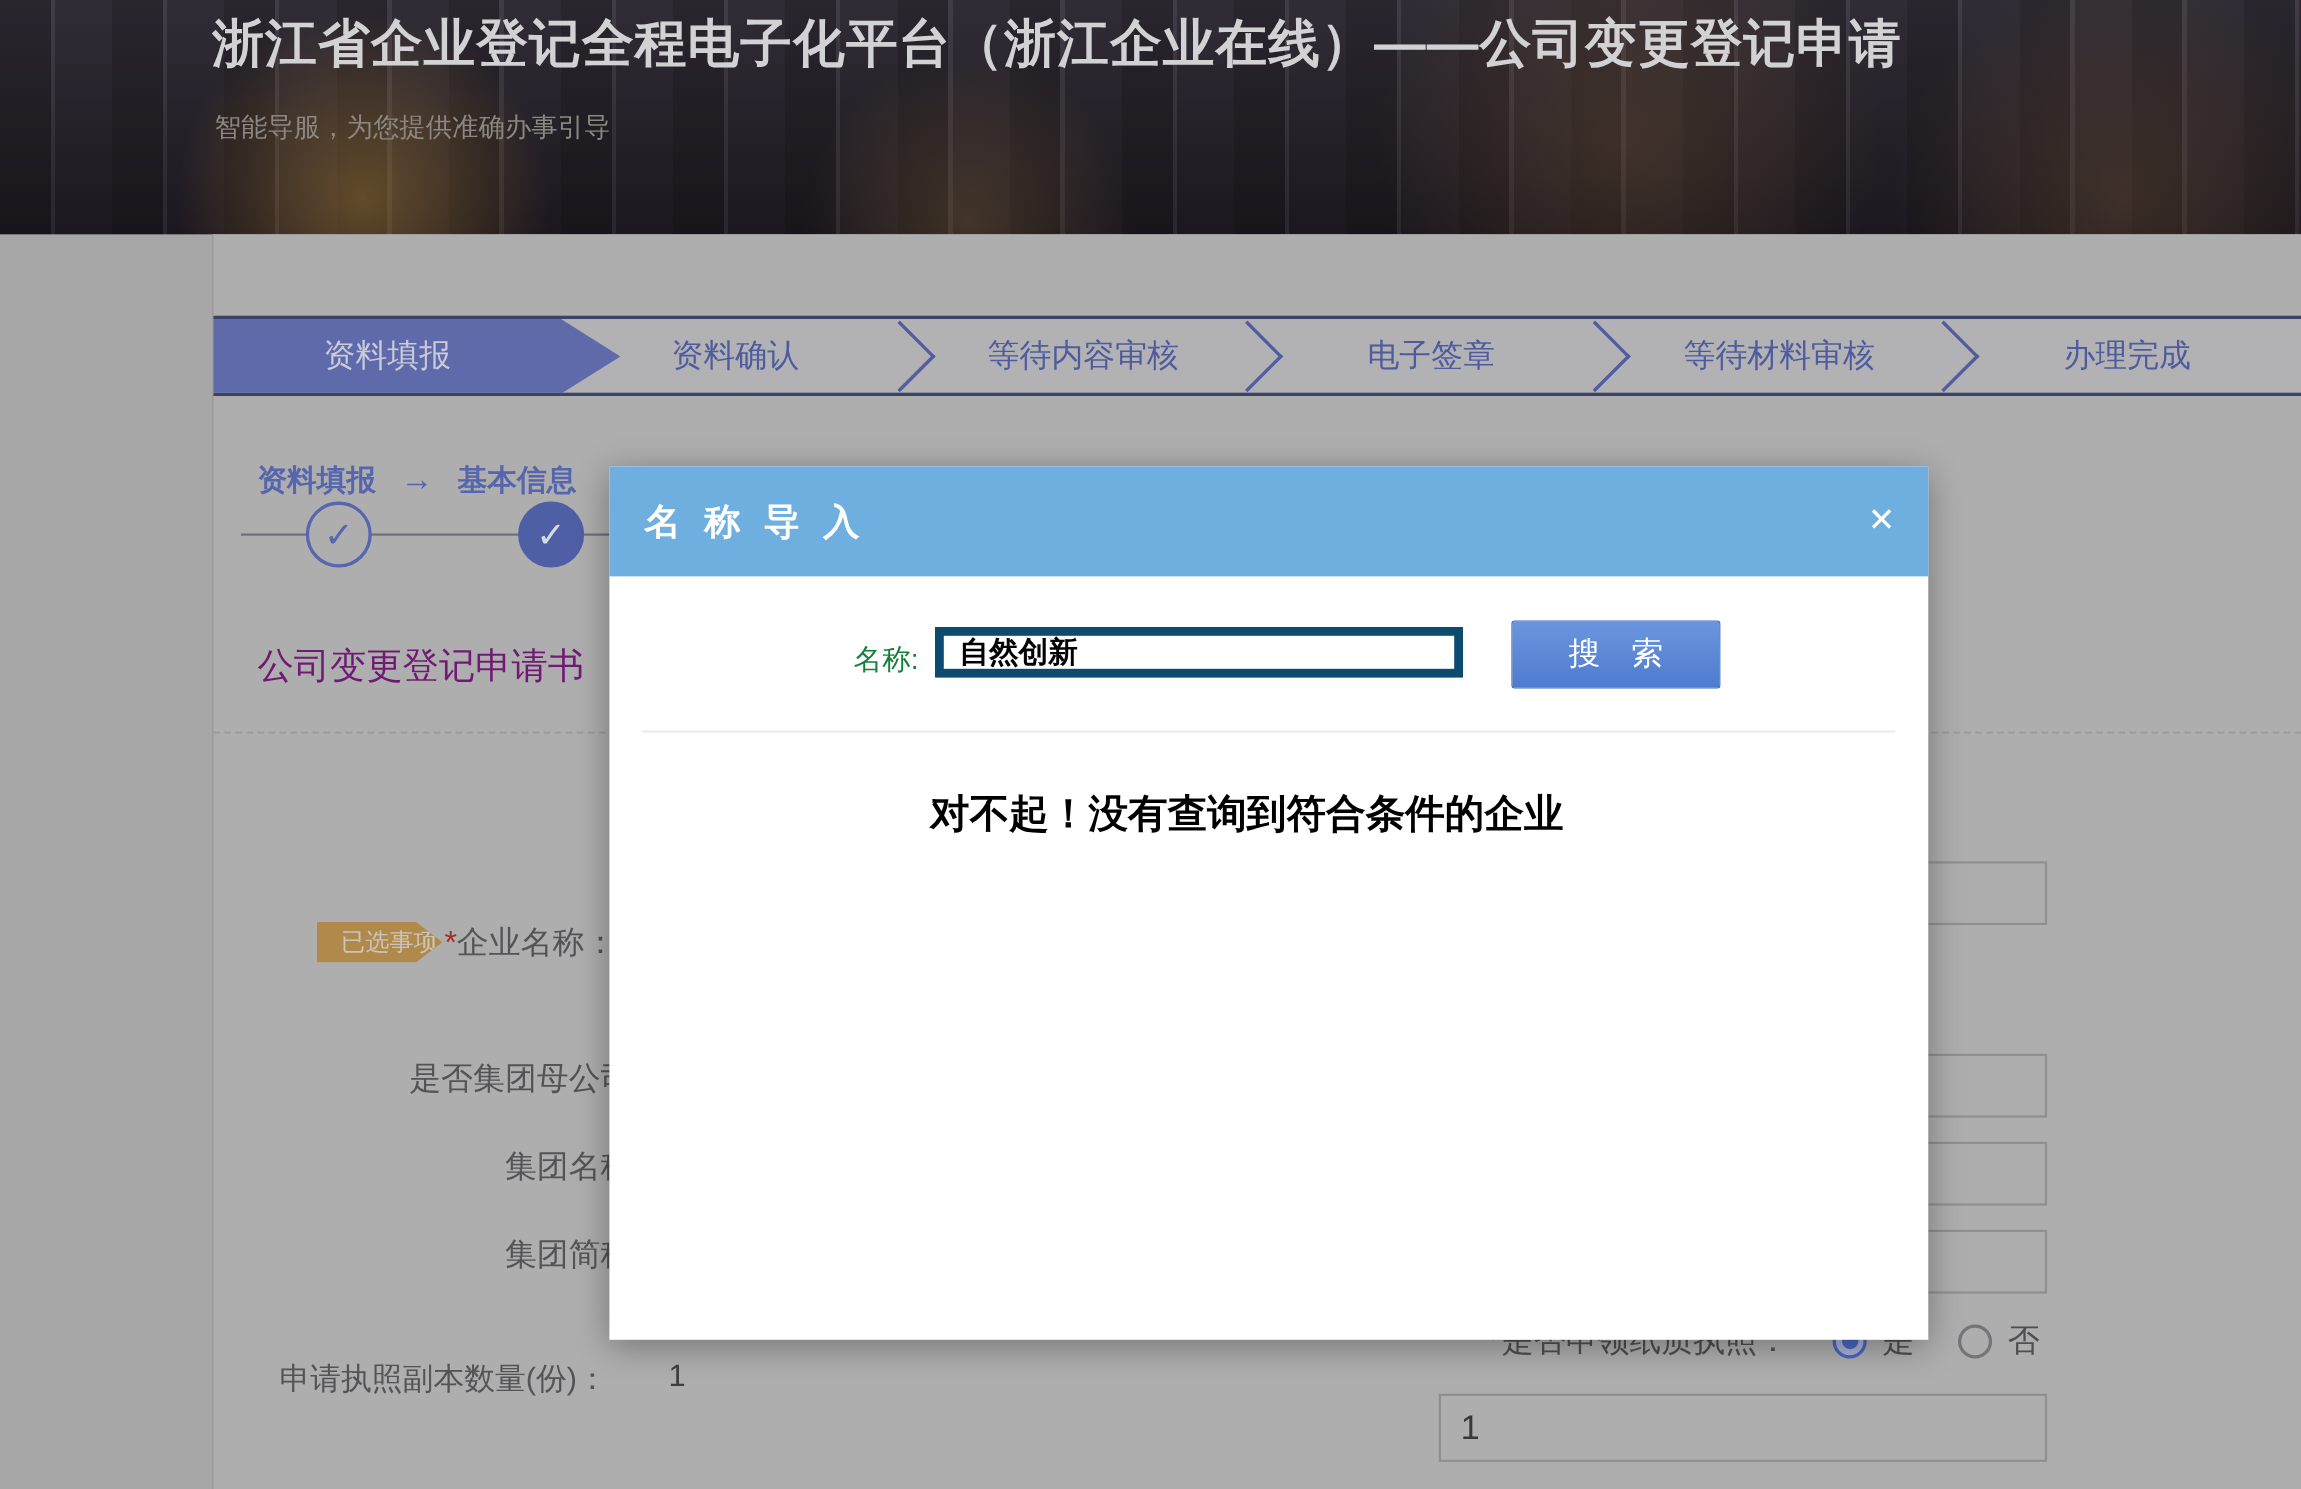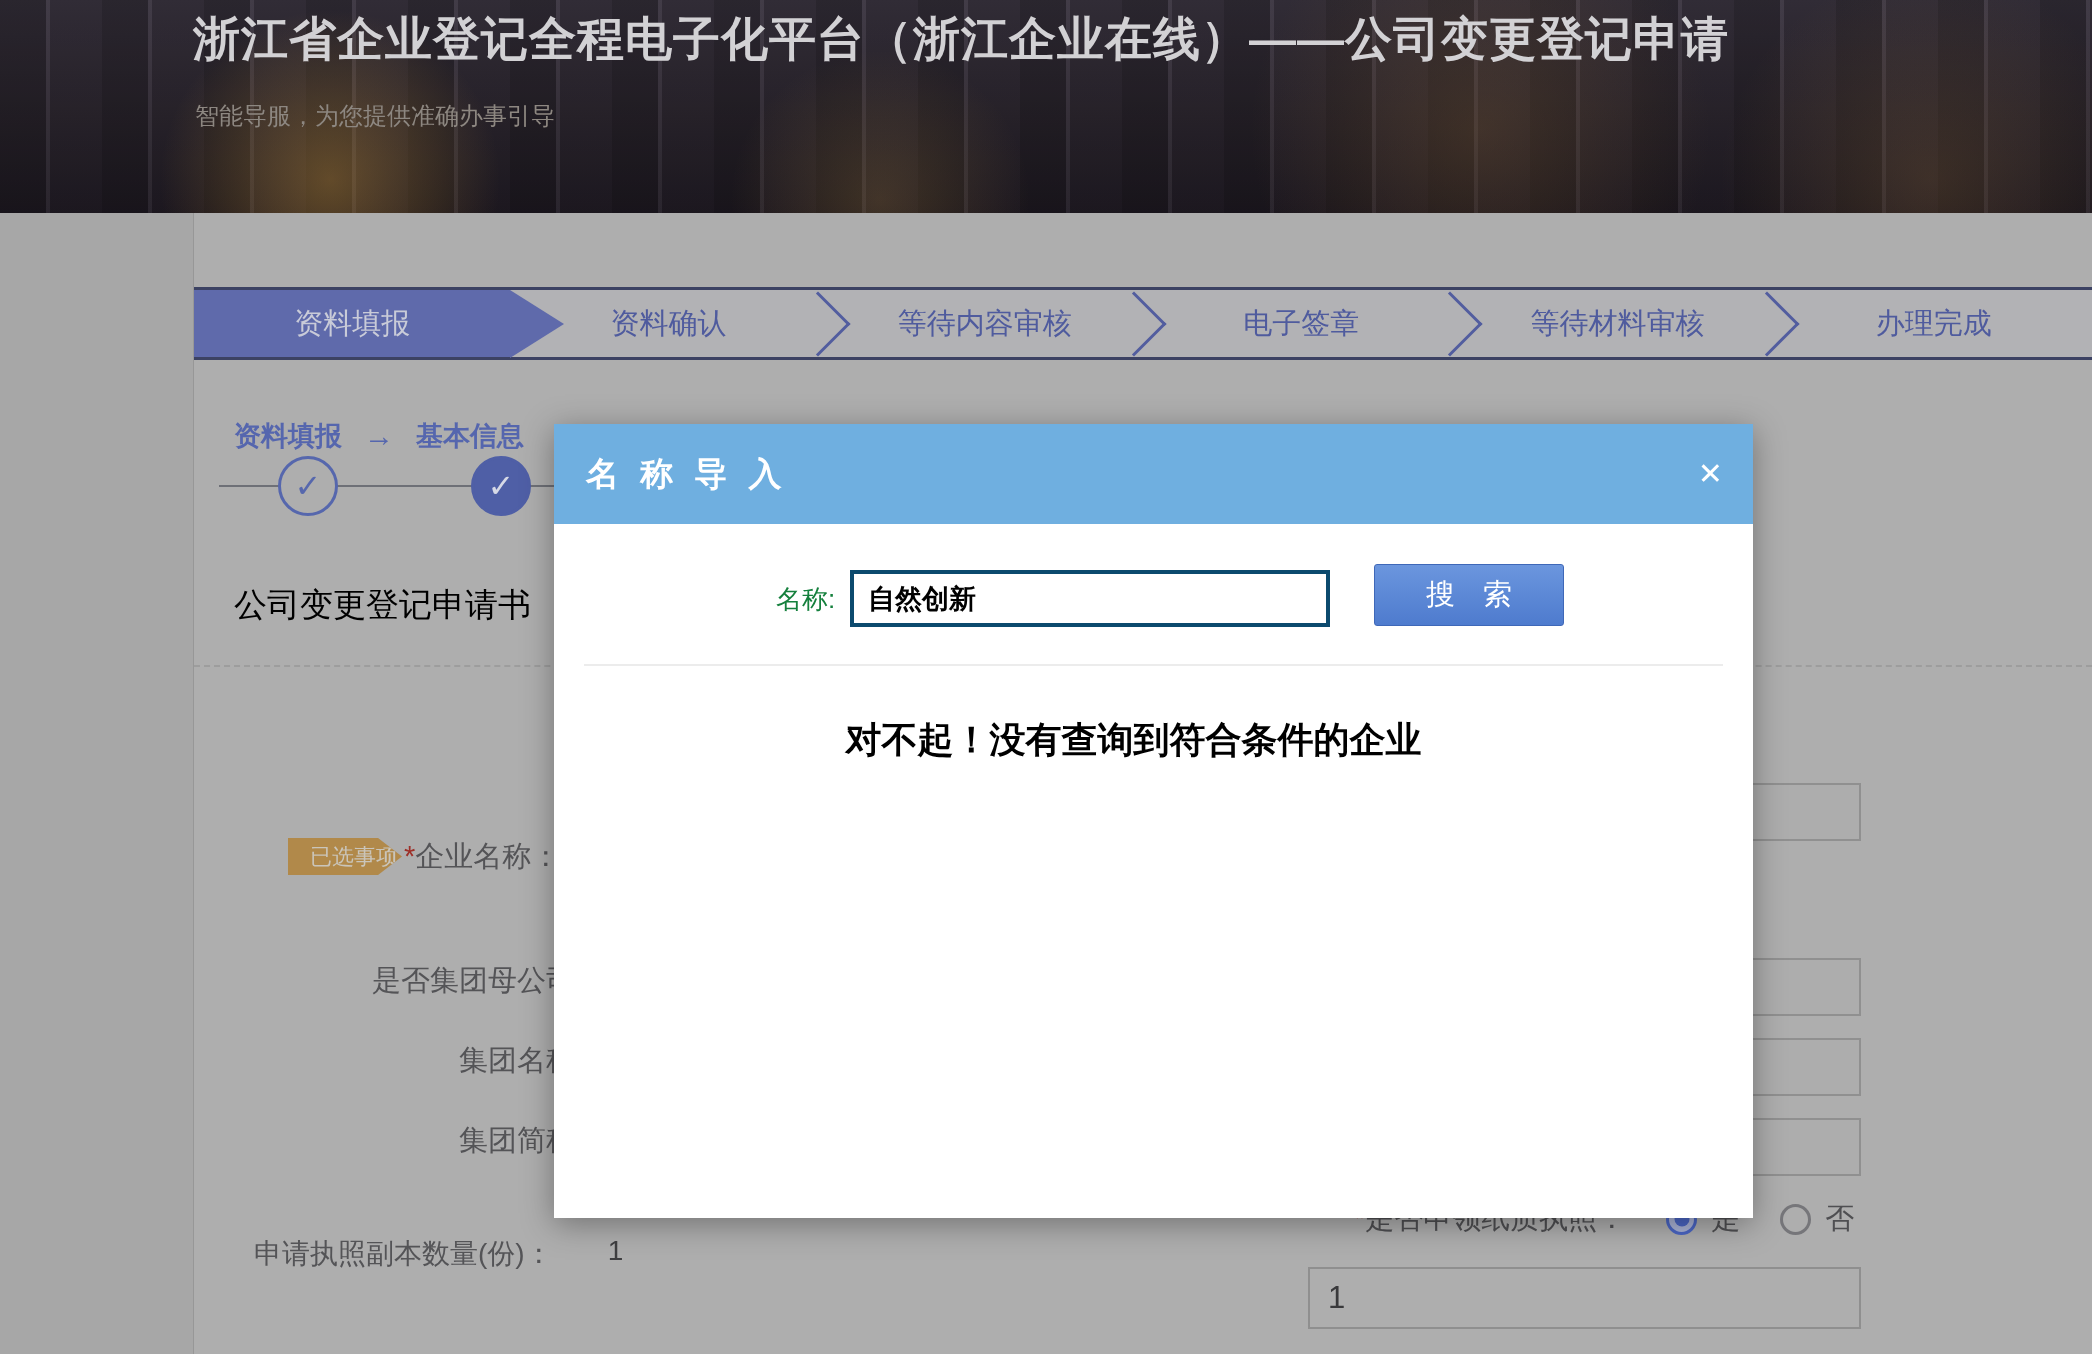--- a/index.html
+++ b/index.html
@@ -40,21 +40,21 @@
   .substeps { position:absolute; left:40px; top:205px; display:flex; align-items:center;
     gap:22px; font-size:27px; font-weight:600; color:#5566ae; }
   .substep-arrow { font-size:30px; font-weight:bold; }
   .track { position:absolute; left:25px; top:272px; width:1340px; border-top:2px solid #6e7077; }
   .check-circle { position:absolute; width:60px; height:60px; border-radius:50%;
     top:243px; display:flex; align-items:center; justify-content:center;
     font-size:32px; font-weight:bold; }
   .check-circle.outlined { left:84px; border:3px solid #5667ad; color:#5667ad; background:#aeaeae; }
   .check-circle.filled { left:277px; background:#4f5fa6; color:#d6d9e6; border:3px solid #4f5fa6; }
 
-  .heading { position:absolute; left:40px; top:370px; font-size:33px; color:#000000; }
+  .heading { position:absolute; left:40px; top:370px; font-size:33px; color:#701a75; }
   .dashed-divider { position:absolute; left:0; right:0; top:452px; border-top:2px dashed #9d9d9d; }
 
   .badge { position:absolute; left:94px; top:625px; width:114px; height:37px;
     background:#b1894a; color:#cac5ba; font-size:22px; line-height:37px; padding-left:22px;
     clip-path:polygon(0 0,79% 0,100% 50%,79% 100%,0 100%); }
   .required { color:#9e2f28; }
   .lbl { font-size:29px; color:#545457; }
   .lbl-company { position:absolute; left:210px; top:624px; }
   .lbl-right { position:absolute; left:60px; width:350px; text-align:right; }
   .lbl-group-parent { top:748px; }
@@ -82,22 +82,22 @@
 
   
   .modal { position:absolute; left:554px; top:424px; width:1199px; height:794px;
     background:#ffffff; box-shadow:0 6px 30px rgba(0,0,0,.35); z-index:10; }
   .modal-header { position:relative; height:100px; background:#6fafe0; }
   .modal-title { position:absolute; left:32px; top:0; line-height:100px;
     font-size:33px; font-weight:bold; color:#ffffff; letter-spacing:6px; }
   .modal-close { position:absolute; right:30px; top:0; line-height:100px;
     font-size:30px; font-weight:bold; color:#ffffff; cursor:pointer; }
   .modal-name-label { position:absolute; left:222px; top:158px; font-size:26px; color:#15803d; }
-  .modal-name-input { position:absolute; left:296px; top:146px; width:480px; height:57px;
-    border:4px solid #0c4a6e; font-size:27px; font-weight:bold; color:#000;
+  .modal-name-input { position:absolute; left:296px; top:146px; width:480px; height:46px;
+    border:8px solid #0c4a6e; font-size:27px; font-weight:bold; color:#000;
     padding-left:14px; font-family:inherit; }
   .modal-search-btn { position:absolute; left:820px; top:140px; width:190px; height:62px;
     background:linear-gradient(180deg,#6b96de,#4e7bce); border:1px solid #3f68b8;
     border-radius:3px; color:#ffffff; font-size:29px; letter-spacing:10px;
     padding-left:10px; font-family:inherit; cursor:pointer; }
   .modal-divider { position:absolute; left:30px; right:30px; top:240px; border-top:2px solid #ececec; }
   .modal-message { position:absolute; left:0; right:40px; top:292px; text-align:center;
     font-size:36px; font-weight:600; color:#000000; }
 </style>
 </head>

